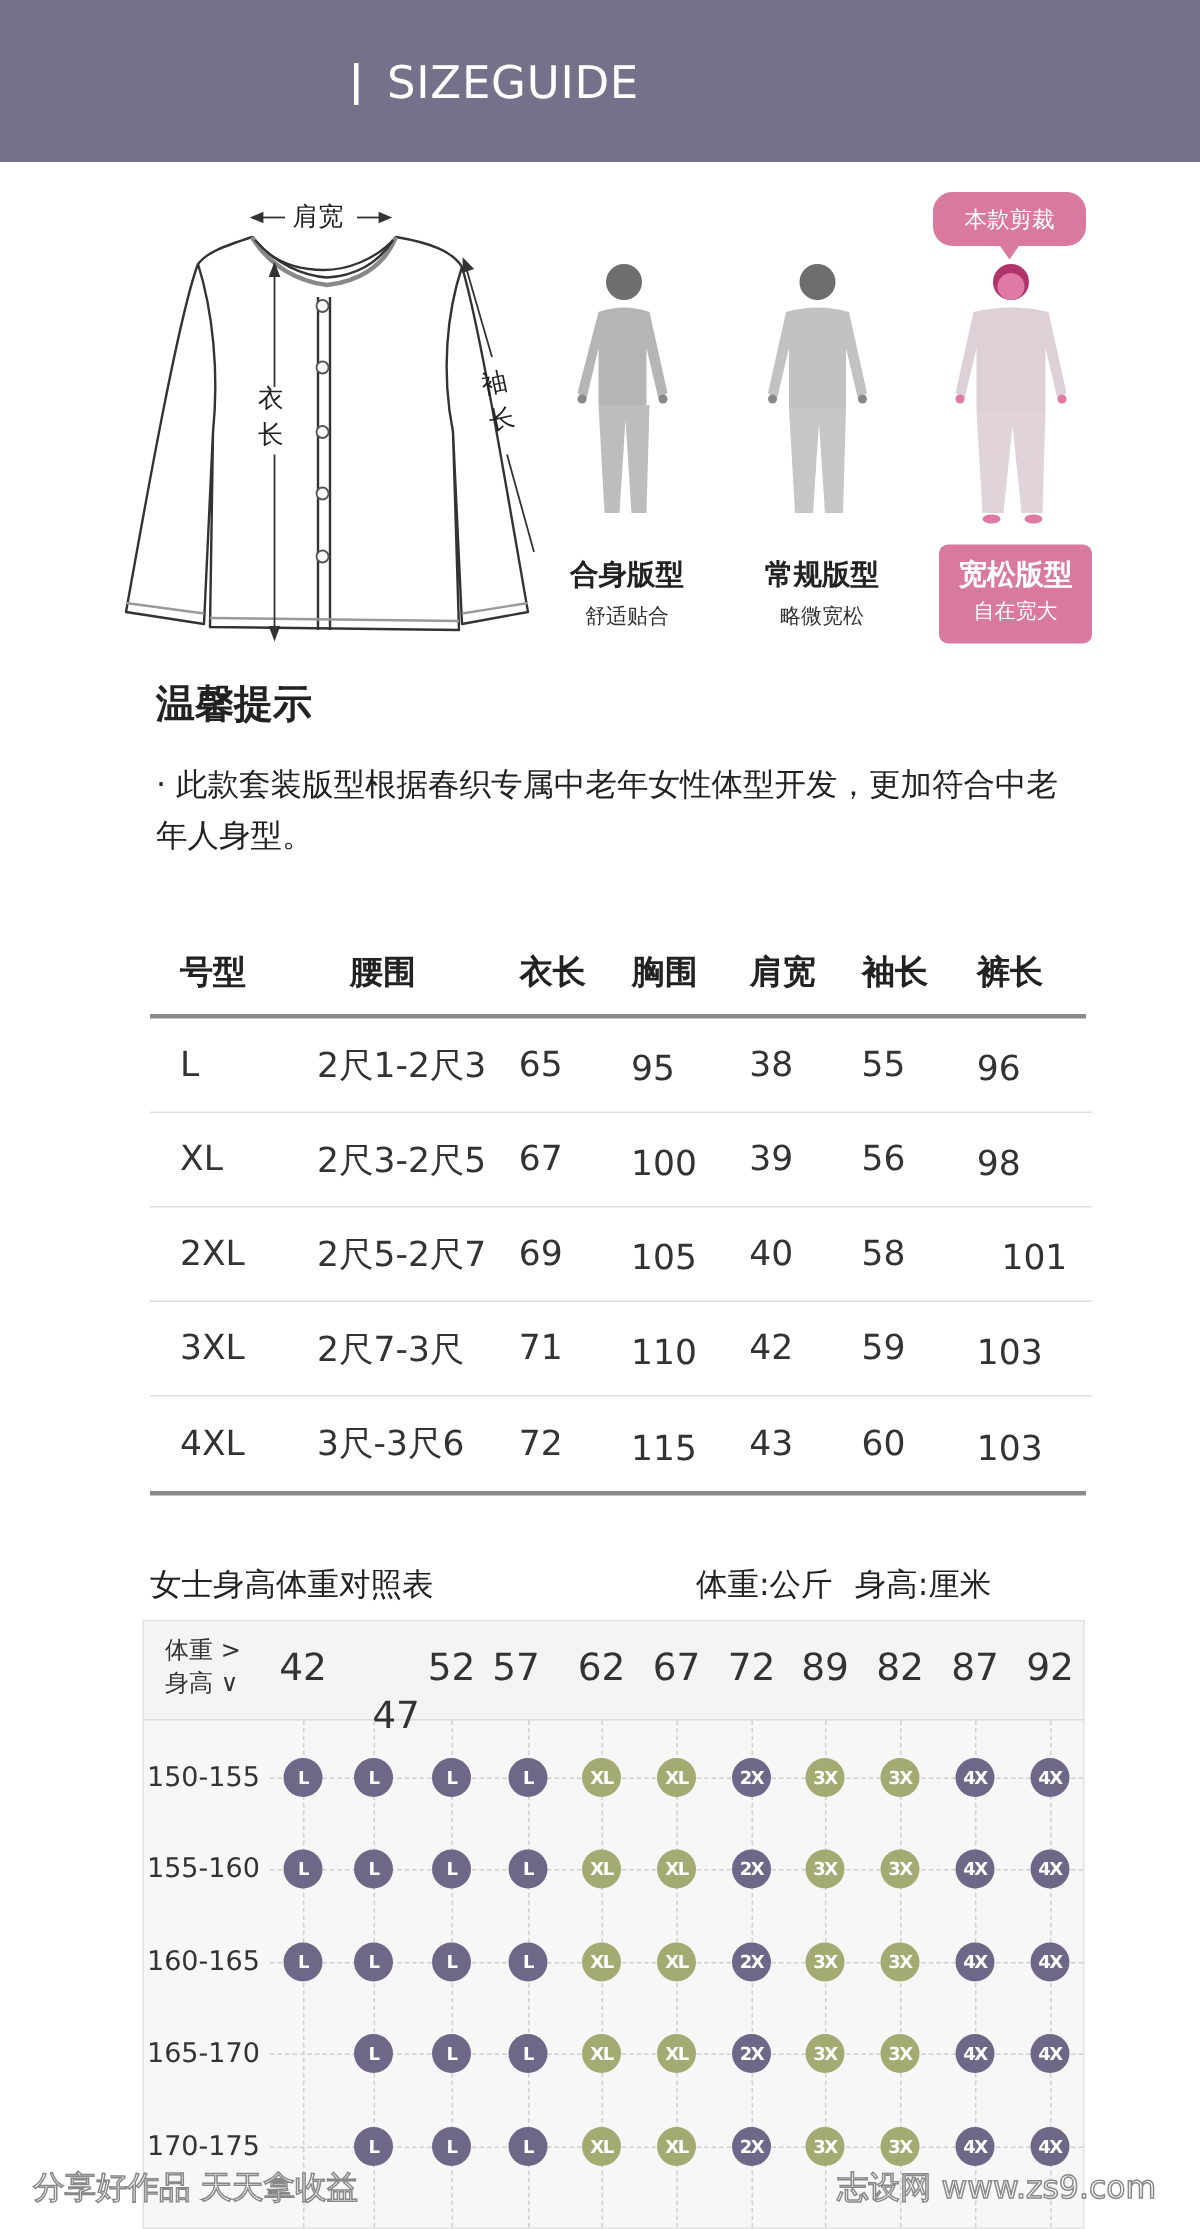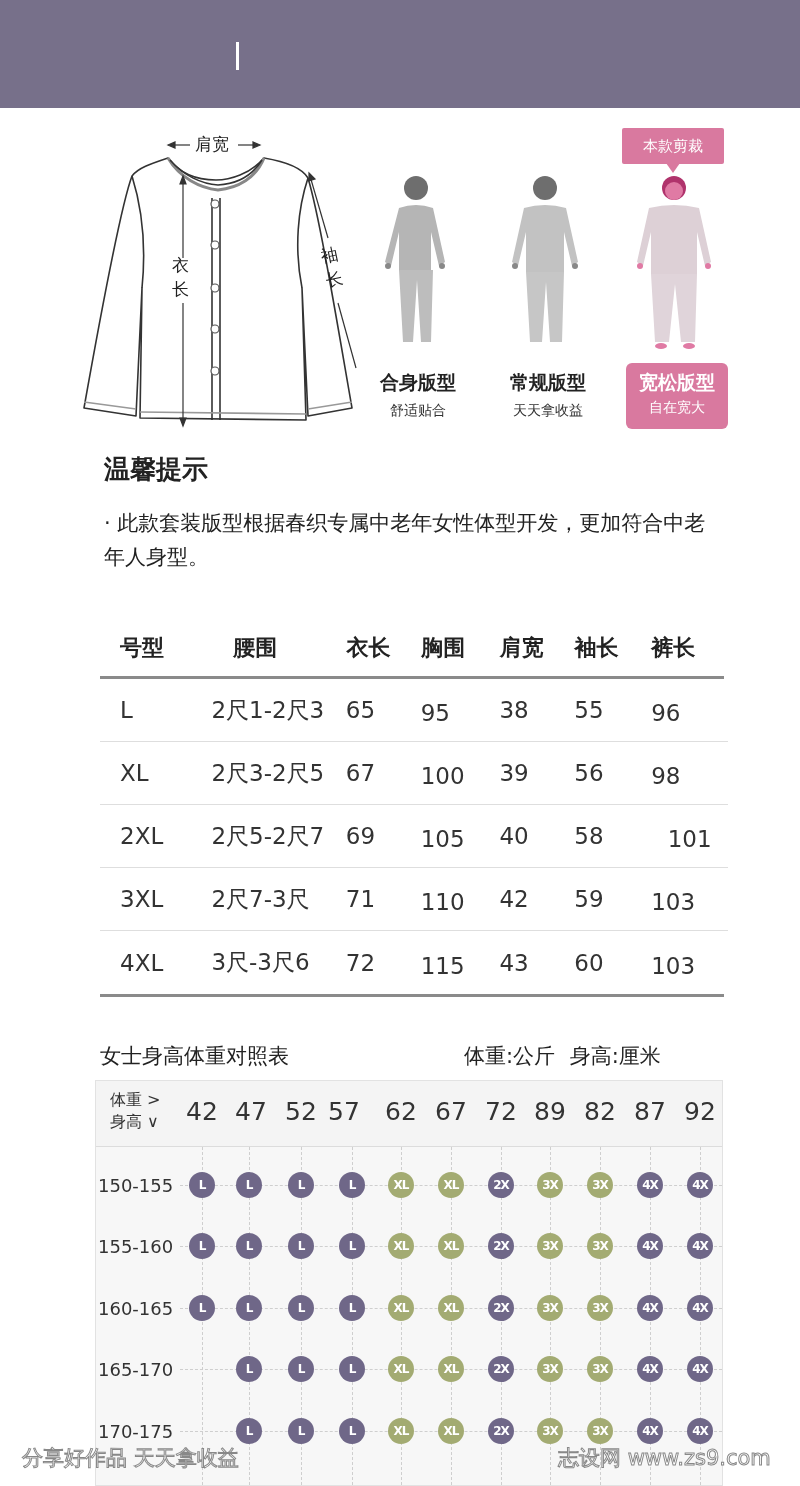--- a/index.html
+++ b/index.html
@@ -15,21 +15,21 @@
   
   .garment { position: absolute; left: 80px; top: 128px; width: 280px; height: 300px; }
   .garment svg { width: 100%; height: 100%; }
   .g-label { position: absolute; font-size: 17px; color: #222; }
 
   
   .figure { position: absolute; top: 170px; width: 110px; height: 190px; }
   .figure svg { width: 100%; height: 100%; }
   .fit-title { position: absolute; font-size: 19px; font-weight: bold; color: #222; text-align: center; width: 120px; }
   .fit-sub { position: absolute; font-size: 14px; color: #333; text-align: center; width: 120px; }
-  .tag-cut { position: absolute; left: 622px; top: 128px; width: 102px; height: 36px; background: #d9799f; border-radius: 2px; color: #fff; font-size: 15px; text-align: center; line-height: 36px; }
+  .tag-cut { position: absolute; left: 622px; top: 128px; width: 102px; height: 36px; background: #d9799f; border-radius: 13px; color: #fff; font-size: 15px; text-align: center; line-height: 36px; }
   .tag-cut-arrow { position: absolute; left: 666px; top: 163px; width: 0; height: 0; border-left: 7px solid transparent; border-right: 7px solid transparent; border-top: 10px solid #d9799f; }
   .tag-loose { position: absolute; left: 626px; top: 363px; width: 102px; height: 66px; background: #d9799f; border-radius: 6px; color: #fff; text-align: center; }
   .tag-loose .t1 { display: block; font-size: 19px; font-weight: bold; margin-top: 7px; }
   .tag-loose .t2 { display: block; font-size: 14px; margin-top: 3px; }
 
   
   .tips-title { position: absolute; left: 104px; top: 452px; font-size: 26px; font-weight: bold; color: #222; }
   .tips-text { position: absolute; left: 104px; top: 506px; width: 620px; font-size: 21px; line-height: 34px; color: #222; }
 
   
@@ -65,20 +65,21 @@
 
   
   .wm-left { position: absolute; left: 22px; top: 1444px; font-size: 21px; color: #fff; -webkit-text-stroke: 1px #888; }
   .wm-right { position: absolute; left: 558px; top: 1444px; font-size: 21px; color: #fff; text-align: right; -webkit-text-stroke: 1px #888; }
 </style>
 </head>
 <body>
 
 <div class="banner">
   <div class="banner-sep"></div>
+  <div class="banner-sub">SIZEGUIDE</div>
 </div>
 
 <div class="garment">
   <svg viewBox="0 0 280 300">
     <g fill="#fff" stroke="#333" stroke-width="1.6" stroke-linejoin="round">
 
       <path d="M88 30 C70 36 58 40 52 48 C40 80 20 190 4 280 L56 288 L62 160 L60 290 L226 292 L222 160 L228 288 L272 280 C258 200 240 90 228 50 C222 40 208 34 184 30 C170 46 150 52 136 52 C118 52 100 46 88 30 Z"></path>
 
       <path d="M88 30 C100 50 120 60 138 62 C158 60 176 50 184 30" fill="none" stroke-width="3" stroke="#888"></path>
       <path d="M90 32 C104 48 122 56 138 57 C156 56 172 48 182 32" fill="none"></path>
@@ -138,21 +139,21 @@
 <div class="figure" style="left:490px;">
   <svg viewBox="0 0 110 190">
     <circle cx="55" cy="18" r="12" fill="#6e6e6e"></circle>
     <path d="M34 38 Q55 32 76 38 L88 92 L82 96 L74 62 L74 102 L36 102 L36 62 L28 96 L22 92 Z" fill="#c2c2c2"></path>
     <path d="M36 102 L74 102 L72 172 L60 172 L56 112 L52 172 L40 172 Z" fill="#c6c6c6"></path>
     <circle cx="25" cy="96" r="3" fill="#888"></circle>
       <circle cx="85" cy="96" r="3" fill="#888"></circle>
   </svg>
 </div>
 <div class="fit-title" style="left:488px; top:370px;">常规版型</div>
-<div class="fit-sub" style="left:488px; top:402px;">天天拿收益</div>
+<div class="fit-sub" style="left:488px; top:402px;">略微宽松</div>
 
 <div class="tag-cut">本款剪裁</div>
 <div class="tag-cut-arrow"></div>
 <div class="figure" style="left:619px;">
   <svg viewBox="0 0 110 190">
     <circle cx="55" cy="18" r="12" fill="#b0336c"></circle>
     <circle cx="55" cy="21" r="9" fill="#e07aa4"></circle>
     <path d="M30 38 Q55 32 80 38 L92 92 L86 96 L78 62 L78 104 L32 104 L32 62 L24 96 L18 92 Z" fill="#ddd0d6"></path>
     <path d="M32 104 L78 104 L76 172 L62 172 L56 114 L50 172 L36 172 Z" fill="#e0d4da"></path>
     <circle cx="21" cy="96" r="3" fill="#e07aa4"></circle>
@@ -232,21 +233,21 @@
 
 <div class="hw-title">女士身高体重对照表</div>
 <div class="hw-units">体重:公斤 身高:厘米</div>
 <div class="hw-box" id="hw-box">
   <div class="hw-head">
     <div class="hw-corner">
       <div>体重 &gt;</div>
       <div>身高 ∨</div>
     </div>
   <div class="hw-wt" style="left: 106px;">42</div>
-      <div class="hw-wt" style="left: 155px;">47</div>
+      <div class="hw-wt" style="left: 168px; margin-top: 32px;">47</div>
       <div class="hw-wt" style="left: 205px;">52</div>
       <div class="hw-wt" style="left: 248px;">57</div>
       <div class="hw-wt" style="left: 305px;">62</div>
       <div class="hw-wt" style="left: 355px;">67</div>
       <div class="hw-wt" style="left: 405px;">72</div>
       <div class="hw-wt" style="left: 454px;">89</div>
       <div class="hw-wt" style="left: 504px;">82</div>
       <div class="hw-wt" style="left: 554px;">87</div>
       <div class="hw-wt" style="left: 604px;">92</div>
     </div>

